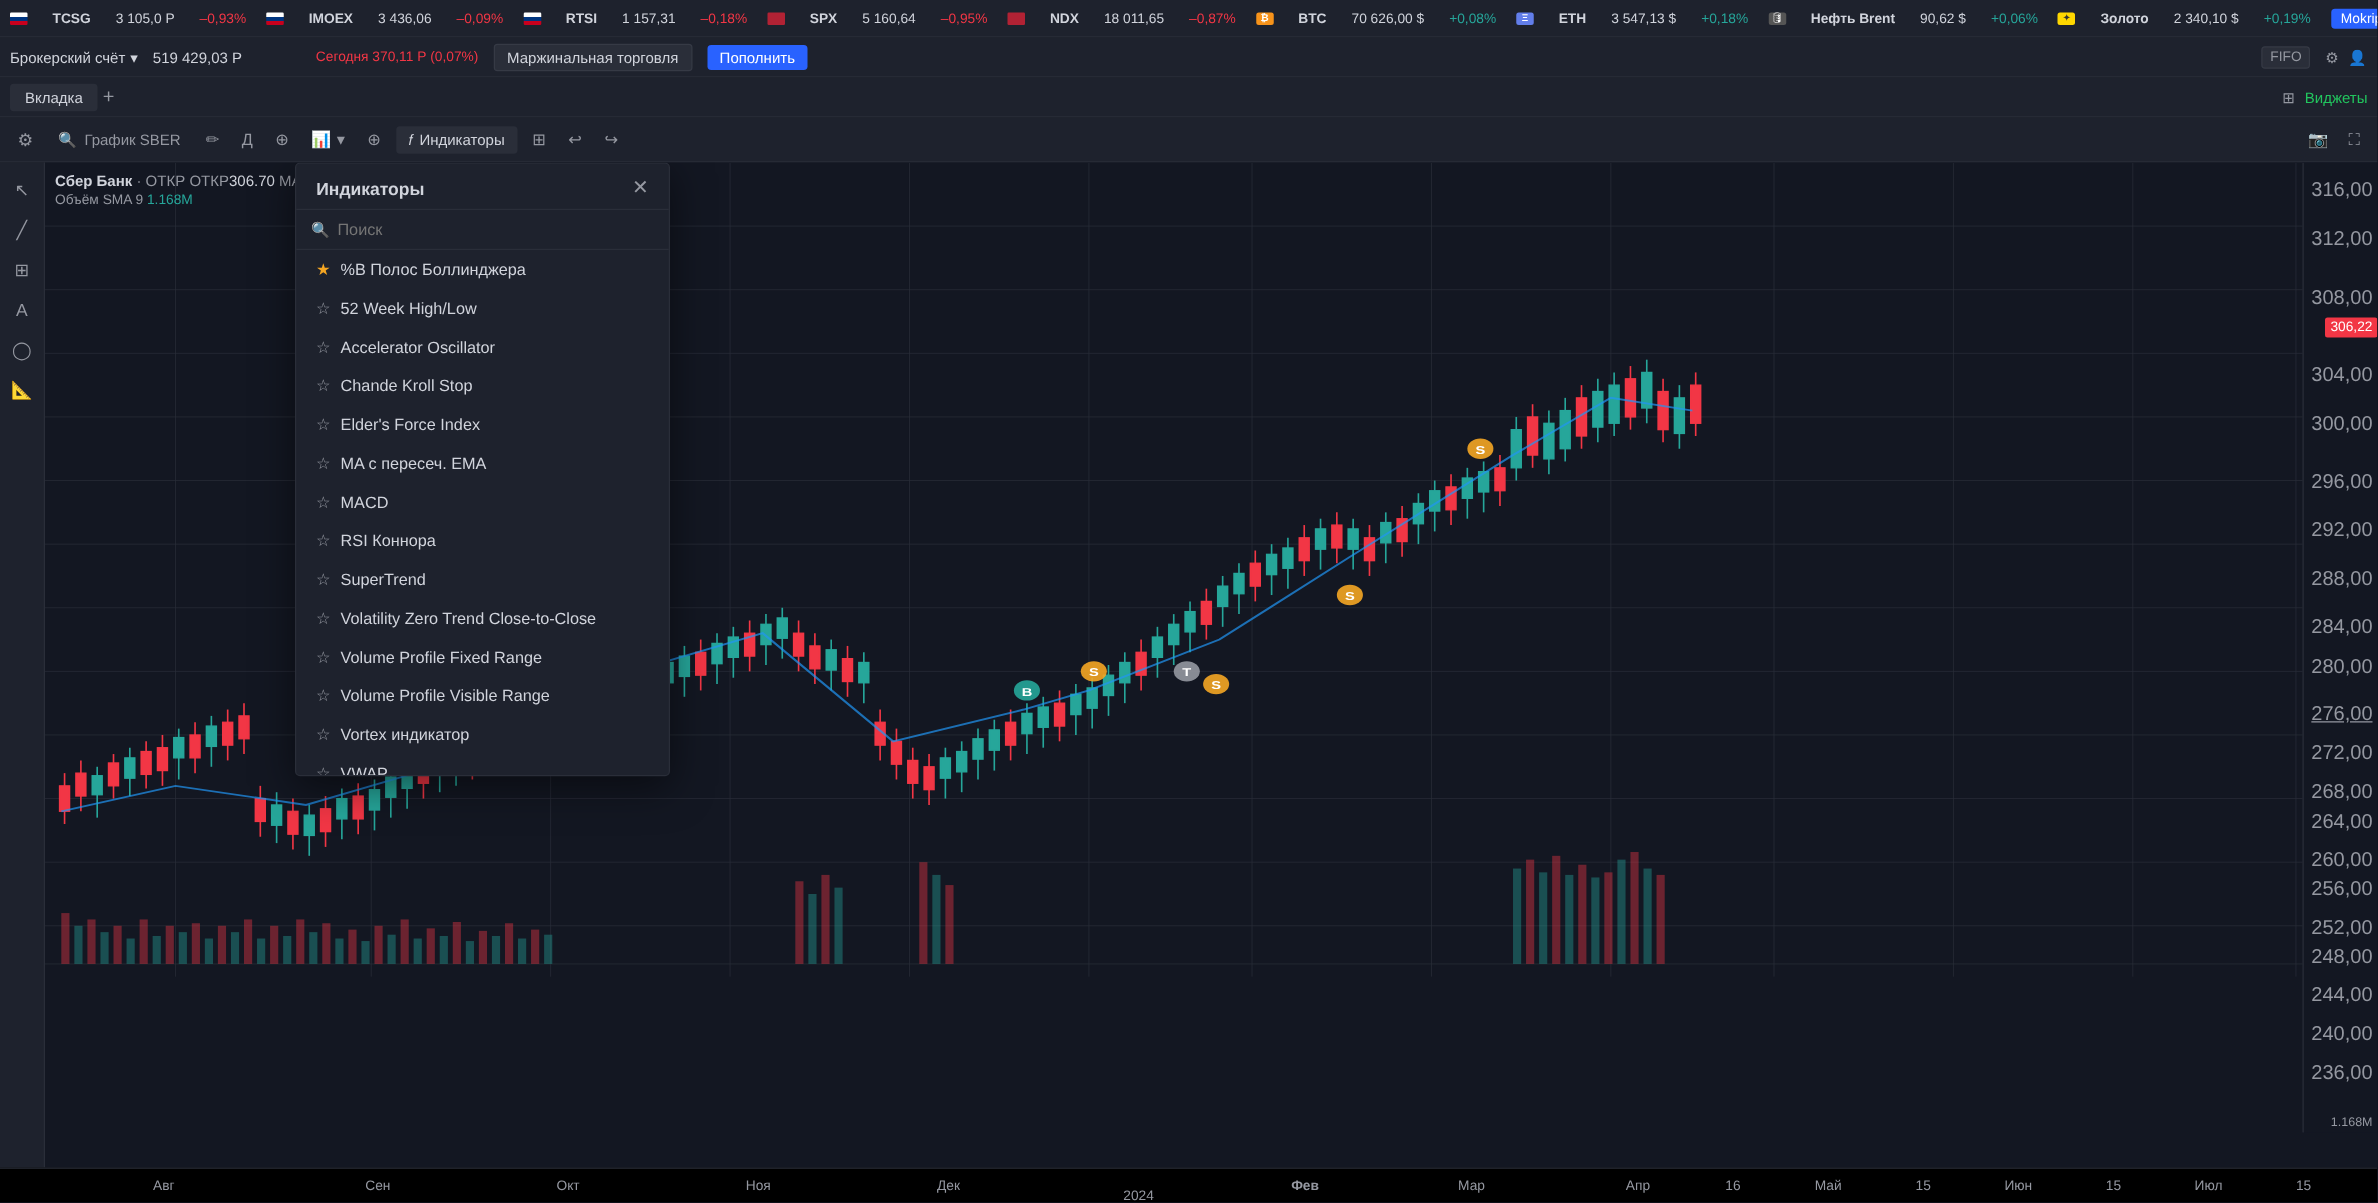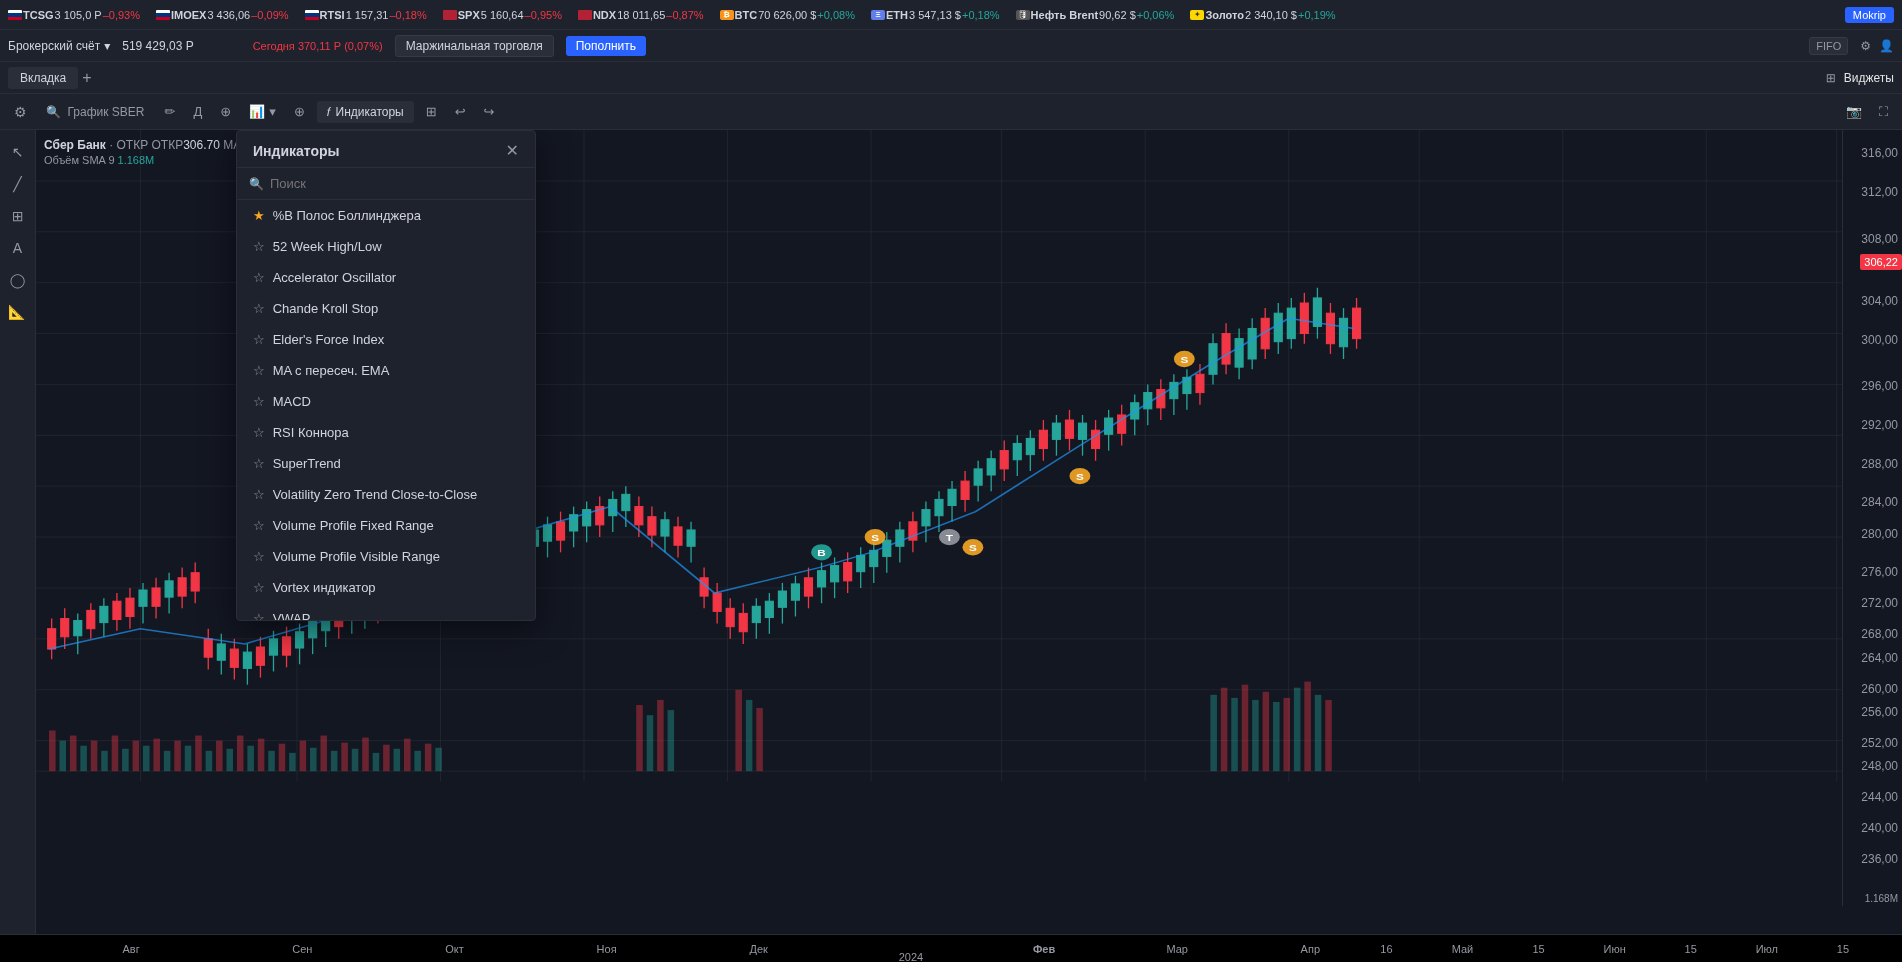--- a/index.html
+++ b/index.html
@@ -12,21 +12,21 @@
       display: flex;
       align-items: center;
       padding: 0 8px;
       gap: 16px;
       border-bottom: 1px solid #2a2e39;
       overflow: hidden;
     }
     .ticker-item {
       display: flex;
       align-items: center;
-      gap: 1px;
+      gap: 20px;
       white-space: nowrap;
       font-size: 11px;
     }
     .ticker-flag {
       width: 14px;
       height: 10px;
       border-radius: 1px;
       display: inline-block;
     }
     .ticker-name { color: #d1d4dc; font-weight: 600; }
@@ -240,21 +240,21 @@
       border-left: 1px solid #2a2e39;
       position: relative;
       display: flex;
       flex-direction: column;
     }
 
     
     .price-label {
       position: absolute;
       right: 4px;
-      font-size: 12px;
+      font-size: 16px;
       color: #9598a1;
       transform: translateY(-50%);
     }
     .price-label-current {
       position: absolute;
       right: 0;
       background: #f23645;
       color: white;
       font-size: 11px;
       padding: 2px 4px;
@@ -445,21 +445,21 @@
   </div>
 </div>
 
 <div id="tab-bar">
   <div class="tab-item active">
     <span>Вкладка</span>
   </div>
   <span class="tab-add">+</span>
   <div class="tab-right">
     <span style="cursor:pointer;">⊞</span>
-    <span style="font-size:12px;color:#e5e5e5;">Виджеты</span>
+    <span style="font-size:12px;color:#22c55e;">Виджеты</span>
   </div>
 </div>
 
 <div id="toolbar">
   <span class="tool-btn" style="font-size:14px;">⚙</span>
   <div class="search-bar">
     <span>🔍</span>
     <span>График SBER</span>
   </div>
   <button class="tool-btn">✏</button>
@@ -841,21 +841,21 @@
       <div class="price-label" style="top: 8%;">312,00</div>
       <div class="price-label" style="top: 14%;">308,00</div>
       <div class="price-label price-label-current" style="top: 17%;">306,22</div>
       <div class="price-label" style="top: 22%;">304,00</div>
       <div class="price-label" style="top: 27%;">300,00</div>
       <div class="price-label" style="top: 33%;">296,00</div>
       <div class="price-label" style="top: 38%;">292,00</div>
       <div class="price-label" style="top: 43%;">288,00</div>
       <div class="price-label" style="top: 48%;">284,00</div>
       <div class="price-label" style="top: 52%;">280,00</div>
-      <div class="price-label" style="top: 57%;">276,00</div>
+      <div class="price-label" style="top: 57%; text-decoration: underline;">276,00</div>
       <div class="price-label" style="top: 61%;">272,00</div>
       <div class="price-label" style="top: 65%;">268,00</div>
       <div class="price-label" style="top: 68%;">264,00</div>
       <div class="price-label" style="top: 72%;">260,00</div>
       <div class="price-label" style="top: 75%;">256,00</div>
       <div class="price-label" style="top: 79%;">252,00</div>
       <div class="price-label" style="top: 82%;">248,00</div>
       <div class="price-label" style="top: 86%;">244,00</div>
       <div class="price-label" style="top: 90%;">240,00</div>
       <div class="price-label" style="top: 94%;">236,00</div>

